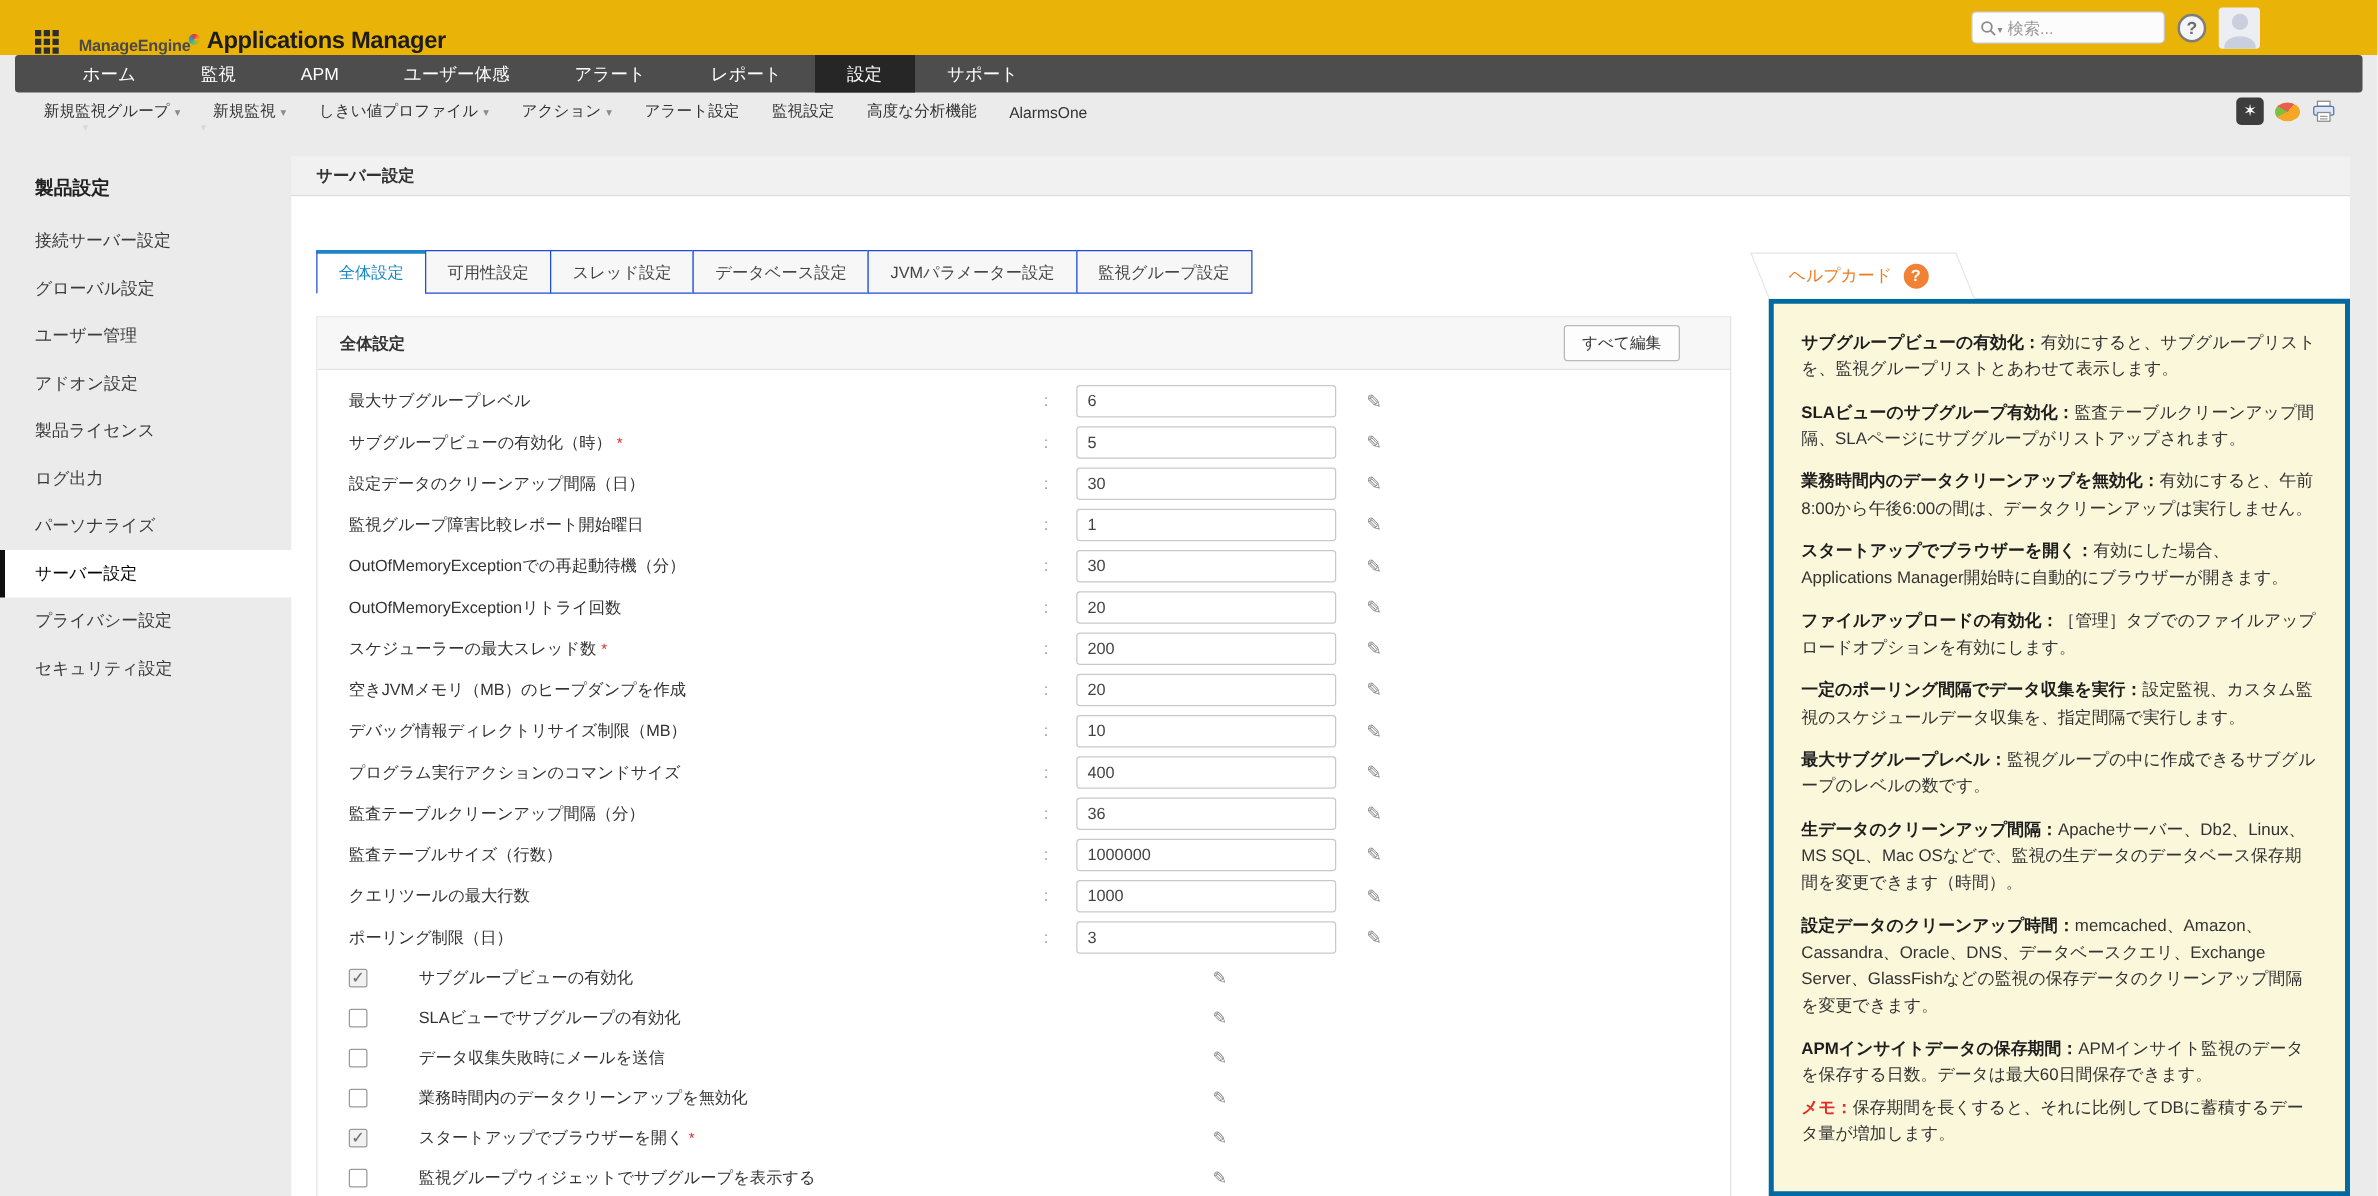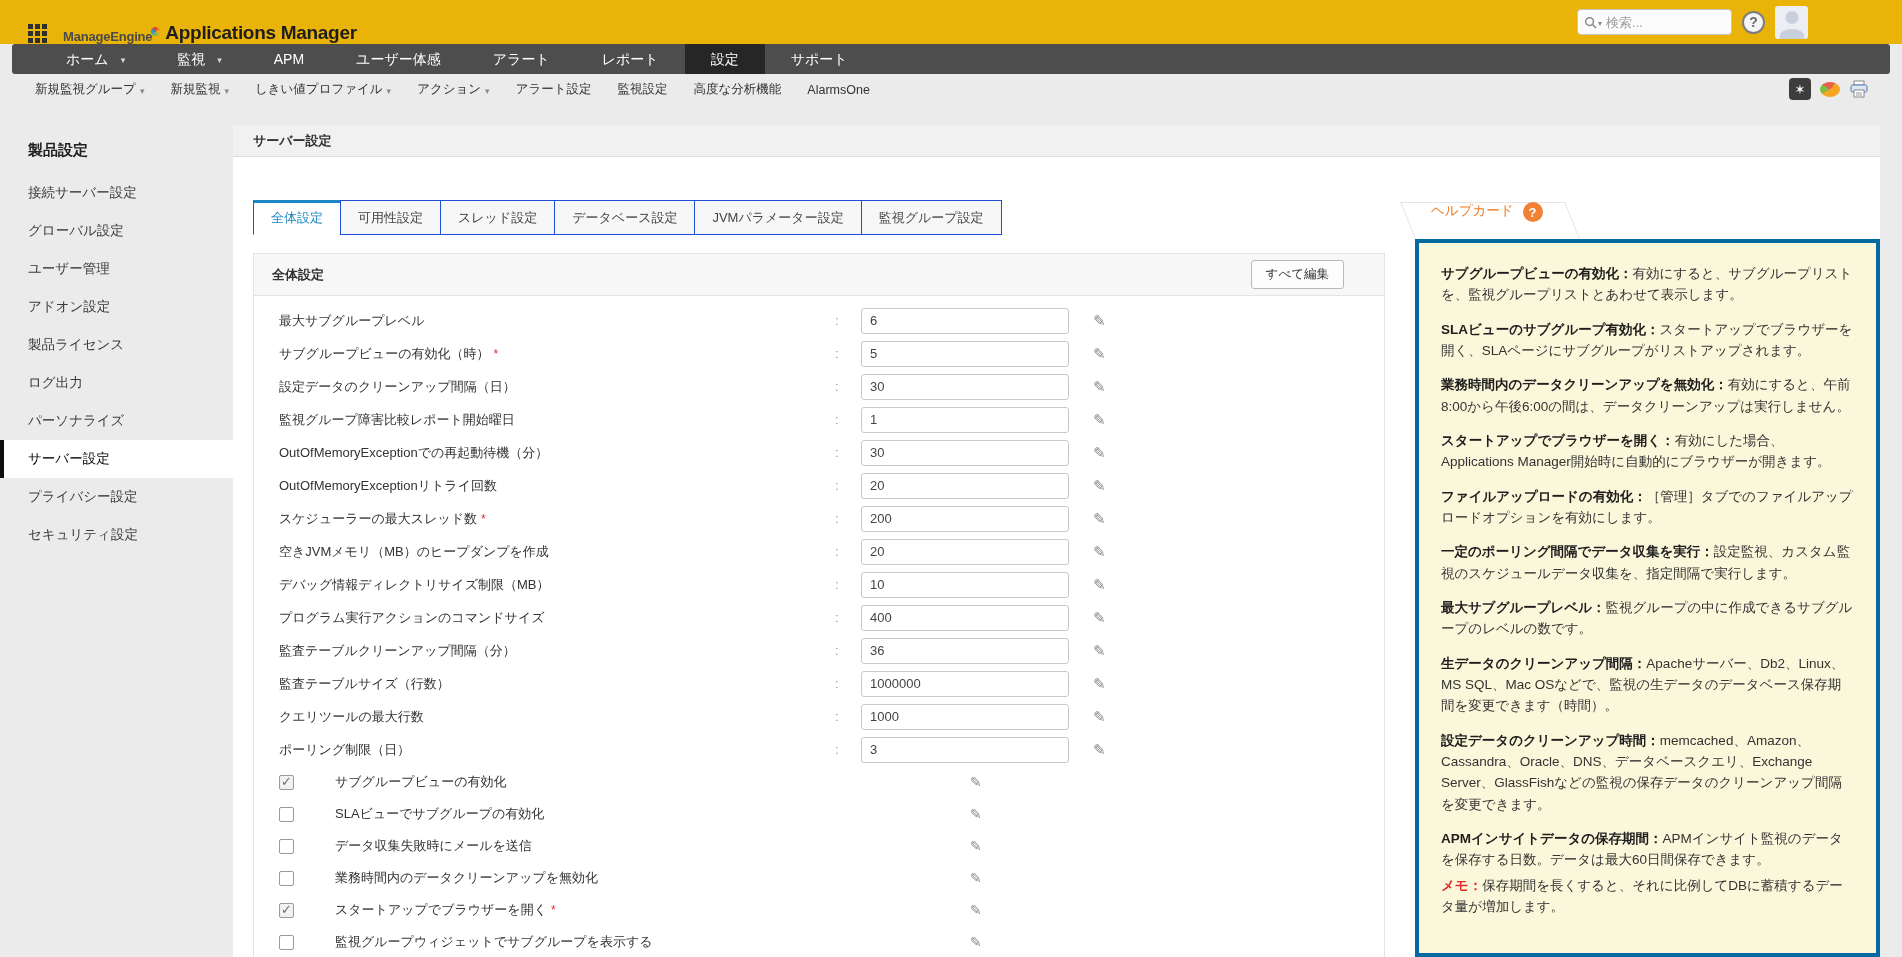--- a/index.html
+++ b/index.html
@@ -23,21 +23,21 @@
   .searchbox input { border:none; outline:none; background:transparent; width:100px; font-size:13px; color:#555;
     font-family:"Liberation Sans","DejaVu Sans",sans-serif; }
   .searchbox input::placeholder { color:#9a9a9a; }
   .help-circle { width:23px; height:23px; border:2px solid #7d7d7d; border-radius:50%; color:#6d6d6d; font-size:14px; font-weight:bold;
     display:flex; align-items:center; justify-content:center; cursor:pointer; background:#f5f5f5; }
   .avatar { width:33px; height:33px; border-radius:3px; background:#eceef3; position:relative; overflow:hidden; cursor:pointer; }
   .avatar .head { position:absolute; left:50%; top:5px; transform:translateX(-50%); width:13px; height:13px; border-radius:50%; background:#c9cfdd; }
   .avatar .bodyshape { position:absolute; left:50%; bottom:-6px; transform:translateX(-50%); width:25px; height:16px; border-radius:50% 50% 0 0; background:#c9cfdd; }
   
   .navbar { margin:0 12px; height:30px; background:#4d4d4d; border-radius:3px; display:flex; align-items:stretch; padding-left:28px; }
-  .nav-item { color:#fff; font-size:14px; line-height:30px; padding:0 26px; cursor:pointer; display:flex; gap:12px; }
+  .nav-item { color:#fff; font-size:14px; line-height:30px; padding:0 26px; cursor:pointer; display:flex; gap:12px;flex-direction:column; }
   .nav-item .caret { font-size:9px; color:#d8d8d8; margin-top:1px; }
   .nav-item.active { background:#262626; }
   
   .subnav { height:31px; display:flex; align-items:center; padding-left:22px; position:relative; }
   .subnav-item { font-size:12.5px; color:#333; padding:0 13px; cursor:pointer; display:flex; align-items:center; gap:4px; }
   .subnav-item .caret { font-size:9px; color:#8a8a8a; margin-top:2px; }
   .subnav-icons { position:absolute; right:33px; top:4px; display:flex; align-items:center; gap:9px; }
   .ic-aperture { width:22px; height:22px; background:#3d3d3d; border-radius:4px; color:#fff; font-size:13px; display:flex; align-items:center; justify-content:center; cursor:pointer; }
   .ic-pie { width:20px; height:15px; border-radius:50%; background:conic-gradient(#e8604c 0 40deg,#f5a623 40deg 245deg,#7bc043 245deg 300deg,#e8604c 300deg 360deg); cursor:pointer; }
   .ic-printer { cursor:pointer; display:flex; }
@@ -73,21 +73,21 @@
   .checkbox { width:15px; height:15px; border:1px solid #9a9a9a; border-radius:2px; background:#fff; margin-right:10px; position:relative; cursor:pointer; flex:none; }
   .checkbox[data-checked="true"] { background:#f1f1f1; }
   .checkbox[data-checked="true"]::after { content:"✓"; position:absolute; left:1px; top:-2px; font-size:13px; color:#6f6f6f; }
   .clabel { width:604px; font-size:13px; color:#333; }
   .cpencil { color:#8a8a8a; font-size:14px; cursor:pointer; }
   
   .helpcard { position:absolute; left:1182px; top:45px; width:465px; }
   .hc-tab { position:relative; width:165px; height:37px; }
   .hc-tab::before { content:""; position:absolute; inset:0; background:#fff; border:1px solid #e5e5e5; border-bottom:none;
     transform:skewX(22deg); transform-origin:bottom left; }
-  .hc-tab-inner { position:relative; display:flex; gap:9px; height:37px; padding-left:16px; }
+  .hc-tab-inner { position:relative; display:flex; align-items:center; gap:9px; height:37px; padding-left:16px; }
   .hc-title { color:#ed7a23; font-size:13.5px; }
   .hc-badge { width:20px; height:20px; border-radius:50%; background:#f08135; color:#fff; font-size:13px; font-weight:bold;
     display:flex; align-items:center; justify-content:center; cursor:pointer; }
   .hc-body { background:#fbf7da; border:4px solid #0369a1; padding:20px 22px 10px 22px; height:718px; overflow:hidden;
     font-size:13.5px; line-height:1.58; color:#333; }
   .hc-entry { margin-bottom:13px; }
   .hc-entry.tight { margin-top:-9px; }
   .hc-term { font-weight:bold; color:#1e1e1e; }
   .hc-term.red { color:#e02b2b; }
 </style>
@@ -355,21 +355,21 @@
 
       <div class="helpcard">
         <div class="hc-tab">
           <div class="hc-tab-inner">
             <span class="hc-title">ヘルプカード</span>
             <span class="hc-badge">?</span>
           </div>
         </div>
         <div class="hc-body">
           <p class="hc-entry"><span class="hc-term">サブグループビューの有効化：</span><span>有効にすると、サブグループリストを、監視グループリストとあわせて表示します。</span></p>
-          <p class="hc-entry"><span class="hc-term">SLAビューのサブグループ有効化：</span><span>スタートアップでブラウザーを開く、SLAページにサブグループがリストアップされます。</span></p>
+          <p class="hc-entry"><span class="hc-term">SLAビューのサブグループ有効化：</span><span>監査テーブルクリーンアップ間隔、SLAページにサブグループがリストアップされます。</span></p>
           <p class="hc-entry"><span class="hc-term">業務時間内のデータクリーンアップを無効化：</span><span>有効にすると、午前8:00から午後6:00の間は、データクリーンアップは実行しません。</span></p>
           <p class="hc-entry"><span class="hc-term">スタートアップでブラウザーを開く：</span><span>有効にした場合、Applications Manager開始時に自動的にブラウザーが開きます。</span></p>
           <p class="hc-entry"><span class="hc-term">ファイルアップロードの有効化：</span><span>［管理］タブでのファイルアップロードオプションを有効にします。</span></p>
           <p class="hc-entry"><span class="hc-term">一定のポーリング間隔でデータ収集を実行：</span><span>設定監視、カスタム監視のスケジュールデータ収集を、指定間隔で実行します。</span></p>
           <p class="hc-entry"><span class="hc-term">最大サブグループレベル：</span><span>監視グループの中に作成できるサブグループのレベルの数です。</span></p>
           <p class="hc-entry"><span class="hc-term">生データのクリーンアップ間隔：</span><span>Apacheサーバー、Db2、Linux、MS SQL、Mac OSなどで、監視の生データのデータベース保存期間を変更できます（時間）。</span></p>
           <p class="hc-entry"><span class="hc-term">設定データのクリーンアップ時間：</span><span>memcached、Amazon、Cassandra、Oracle、DNS、データベースクエリ、Exchange Server、GlassFishなどの監視の保存データのクリーンアップ間隔を変更できます。</span></p>
           <p class="hc-entry"><span class="hc-term">APMインサイトデータの保存期間：</span><span>APMインサイト監視のデータを保存する日数。データは最大60日間保存できます。</span></p>
           <p class="hc-entry tight"><span class="hc-term red">メモ：</span><span>保存期間を長くすると、それに比例してDBに蓄積するデータ量が増加します。</span></p>
         </div>

